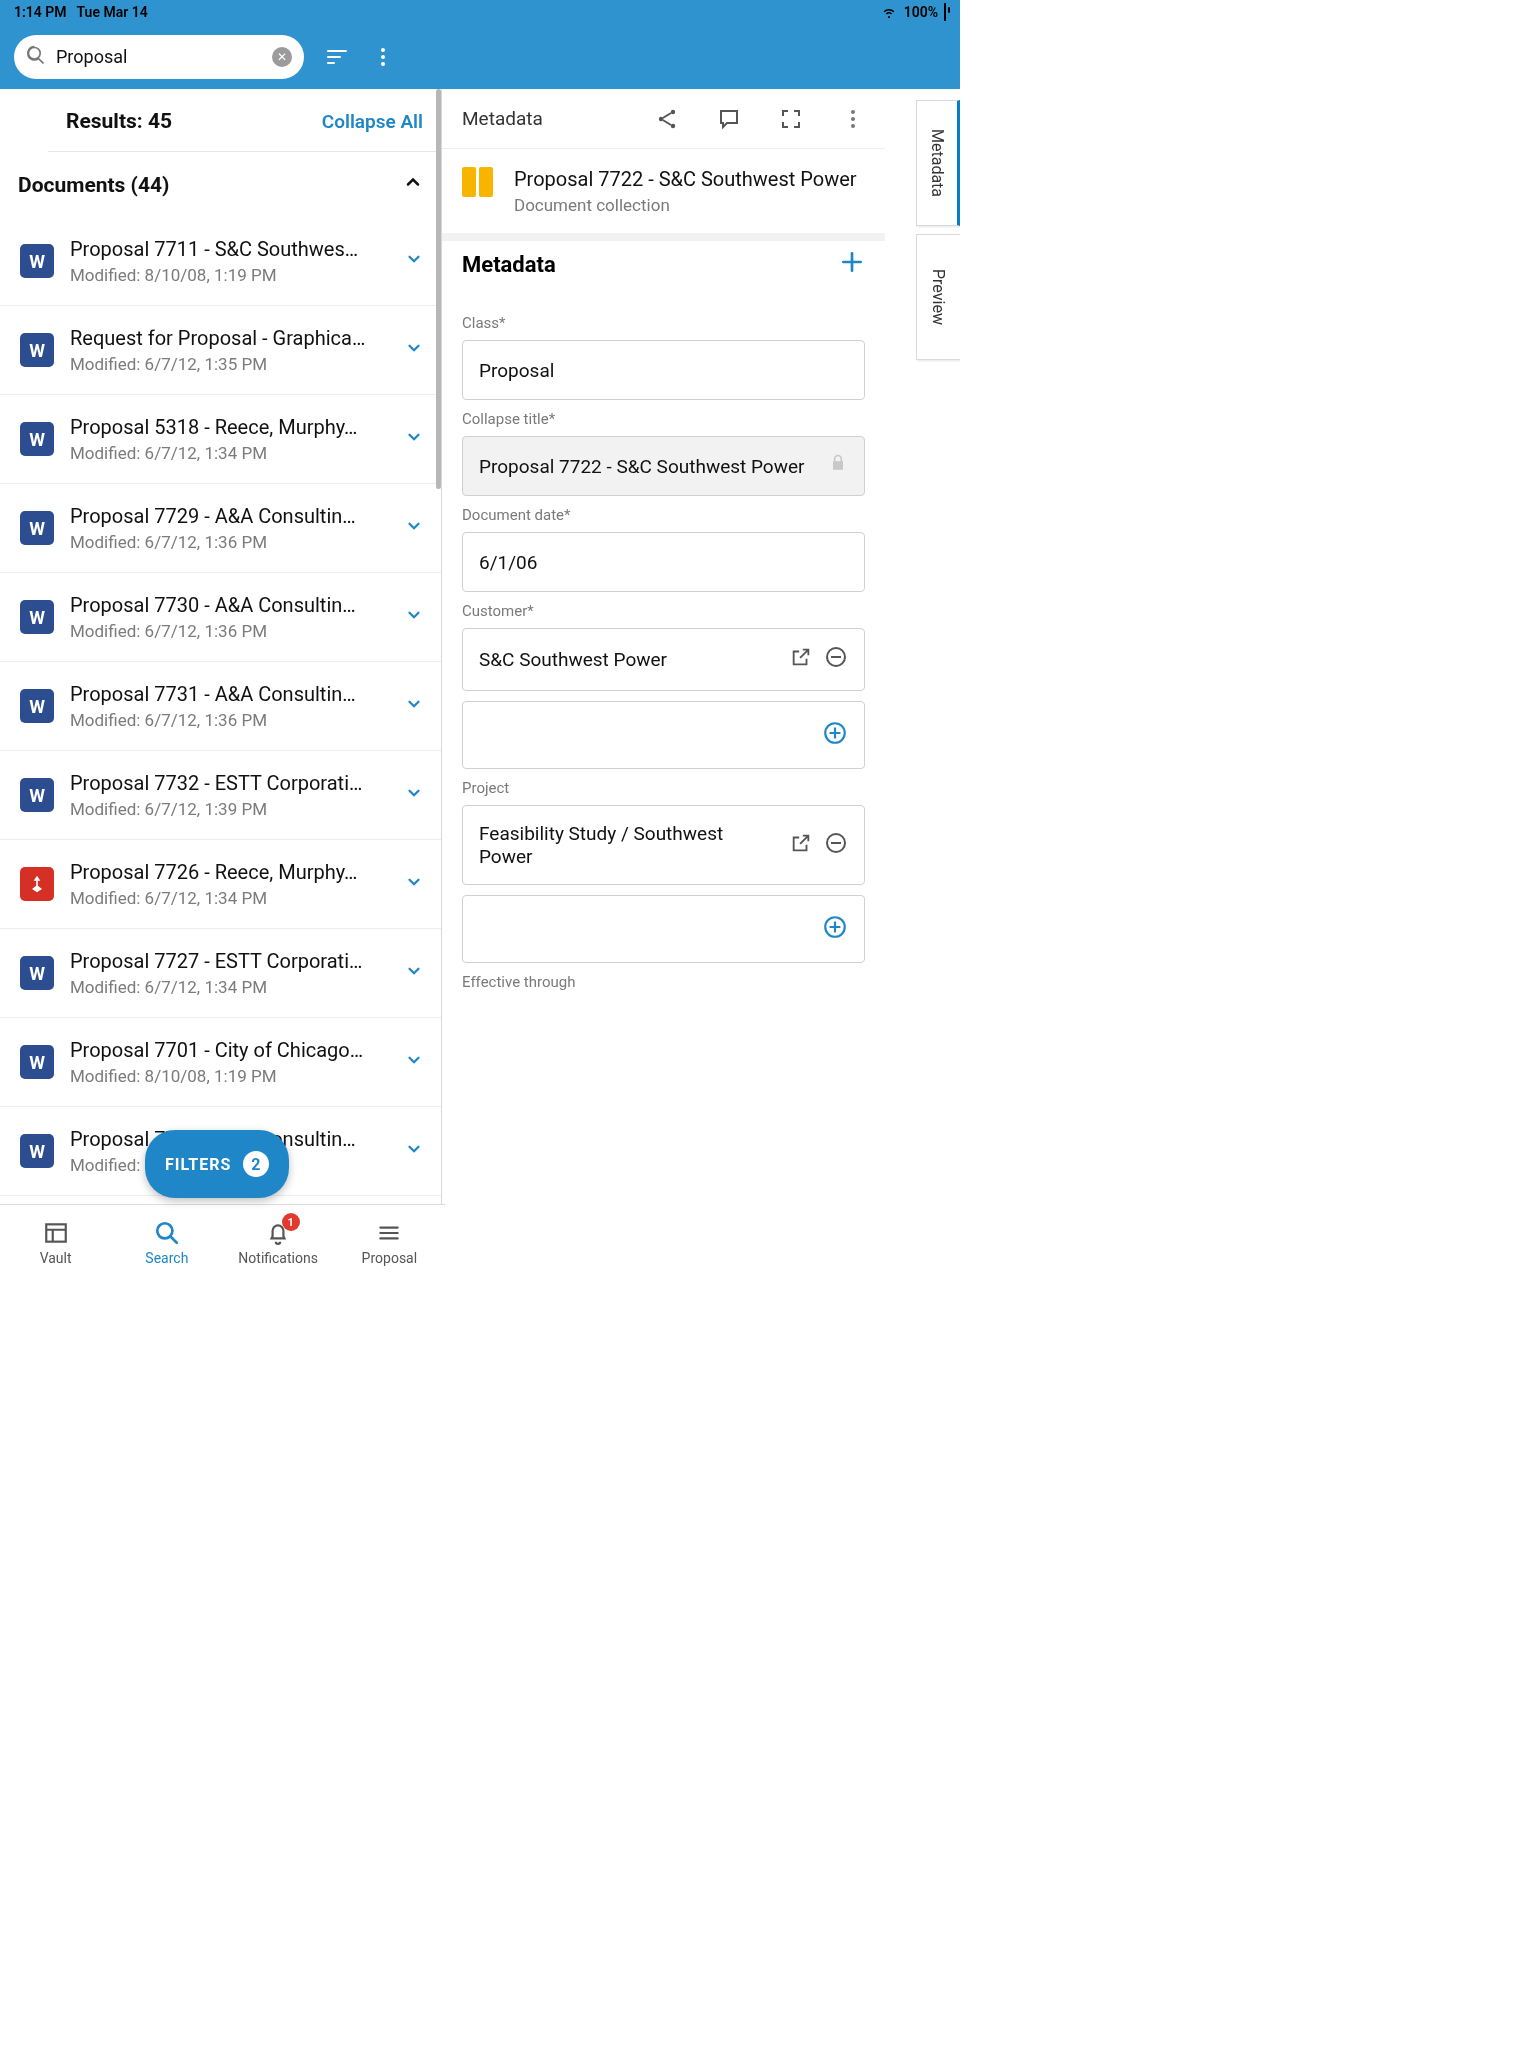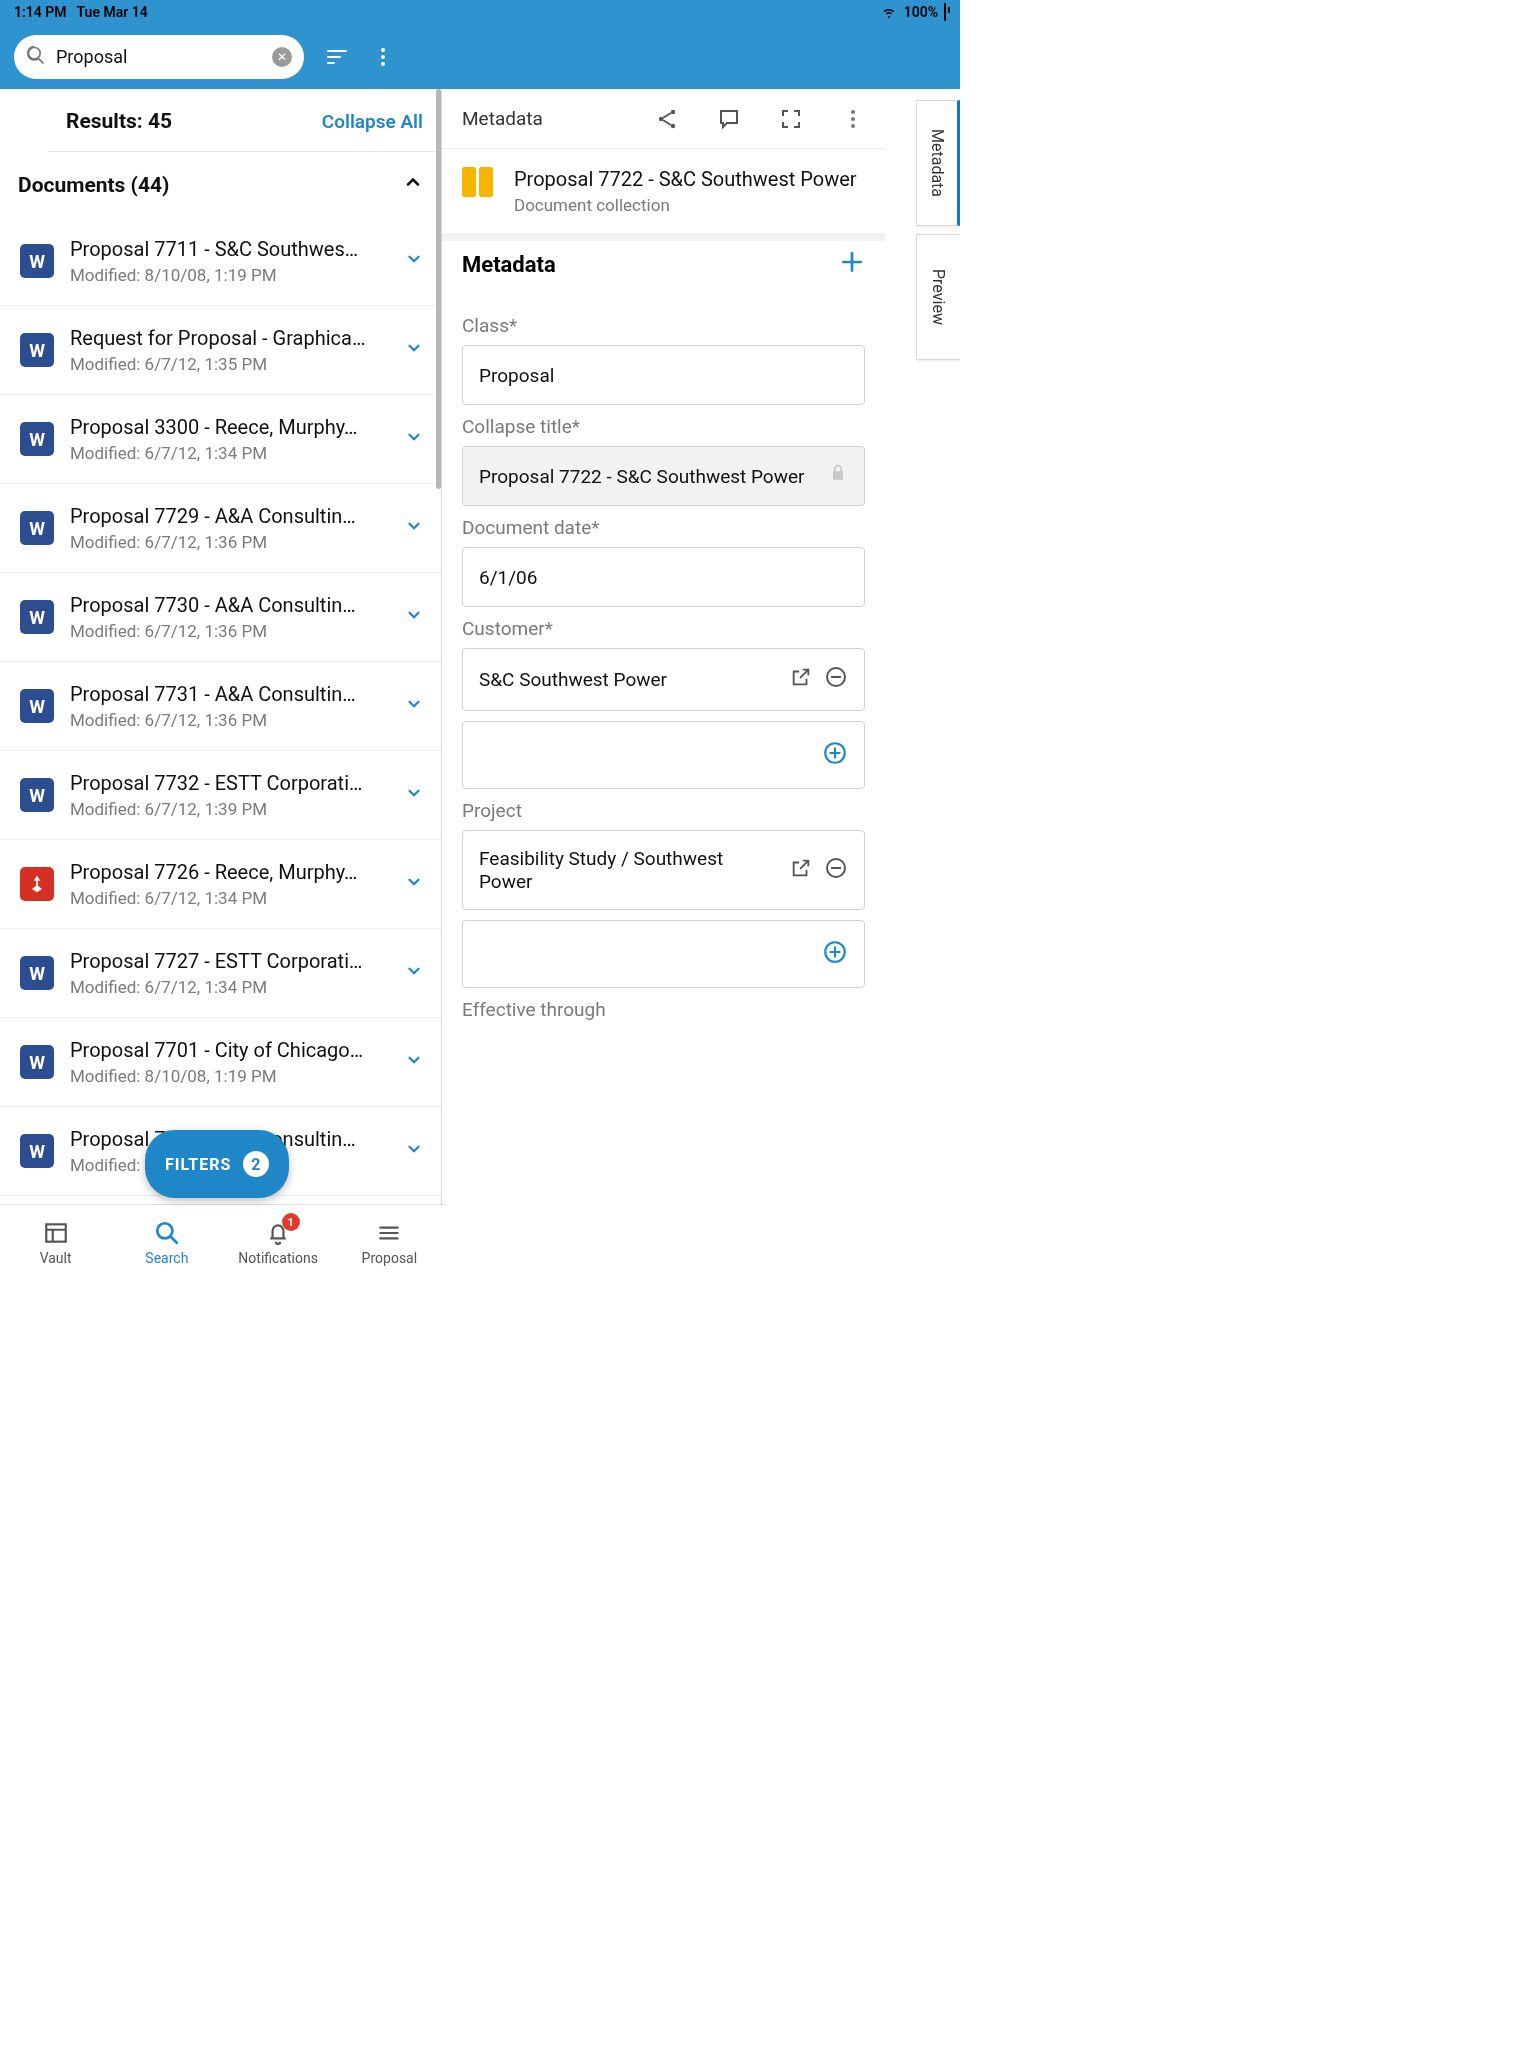--- a/index.html
+++ b/index.html
@@ -228,21 +228,21 @@
   }
   .meta-section-hd {
     display:flex;
     justify-content: space-between;
     align-items:center;
     padding: 6px 20px 10px 20px;
   }
   .meta-section-hd .t { font-size: 22px; font-weight: 700; }
   .meta-section-hd .plus { color: #1f87c7; font-size: 30px; font-weight: 300; }
   .field-label {
-    font-size: 19px;
+    font-size: 15px;
     color: #7a7a7a;
     margin: 10px 0 8px;
   }
   .field-box {
     border: 1px solid #d0d0d0;
     border-radius: 4px;
     padding: 16px 16px;
     font-size: 19px;
     color: #111;
     display:flex;
@@ -416,21 +416,21 @@
               <div class="row-title">Request for Proposal - Graphica…</div>
               <div class="row-sub">Modified: 6/7/12, 1:35 PM</div>
             </div>
             <div class="row-chev"><svg width="18" height="18" viewBox="0 0 24 24">
                 <path fill="none" stroke="#1f87c7" stroke-width="3" stroke-linecap="round" d="M6 9l6 6 6-6"></path>
               </svg></div>
           </div>
           <div class="result-row">
             <div class="doc-icon word">W</div>
             <div class="row-text">
-              <div class="row-title">Proposal 3300 - Reece, Murphy…</div>
+              <div class="row-title">Proposal 5318 - Reece, Murphy…</div>
               <div class="row-sub">Modified: 6/7/12, 1:34 PM</div>
             </div>
             <div class="row-chev"><svg width="18" height="18" viewBox="0 0 24 24">
                 <path fill="none" stroke="#1f87c7" stroke-width="3" stroke-linecap="round" d="M6 9l6 6 6-6"></path>
               </svg></div>
           </div>
           <div class="result-row">
             <div class="doc-icon word">W</div>
             <div class="row-text">
               <div class="row-title">Proposal 7729 - A&amp;A Consultin…</div>

